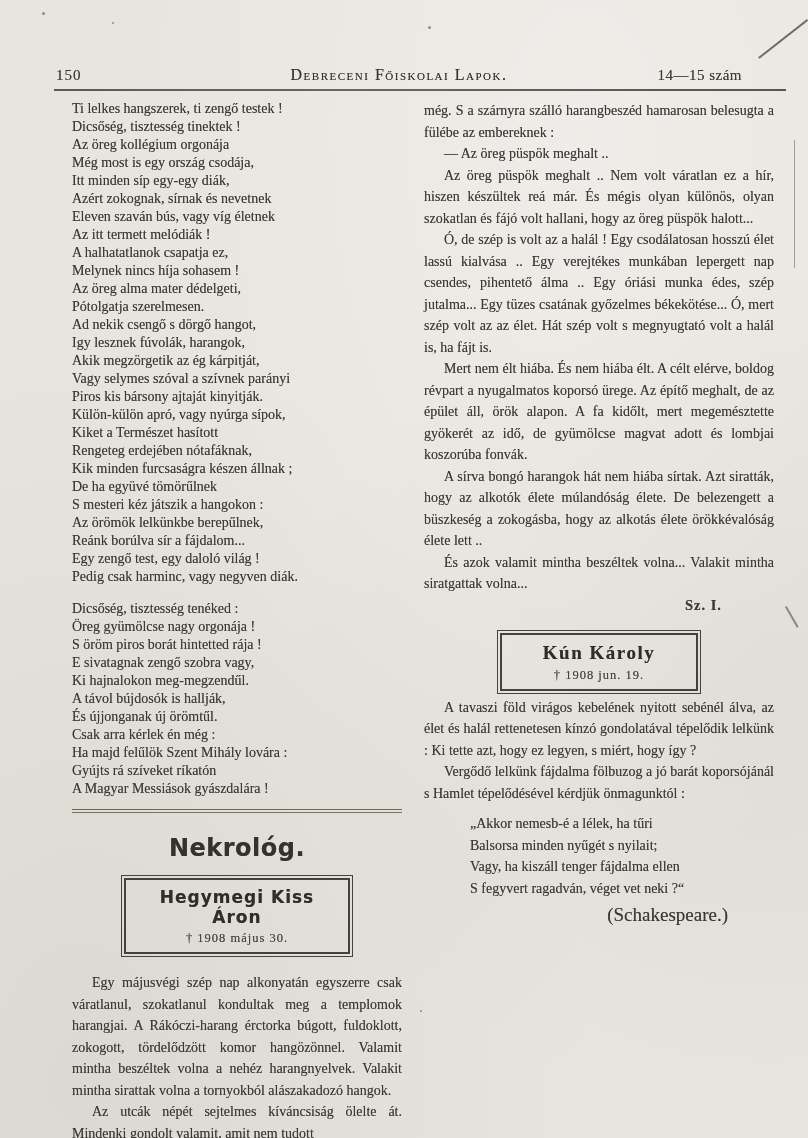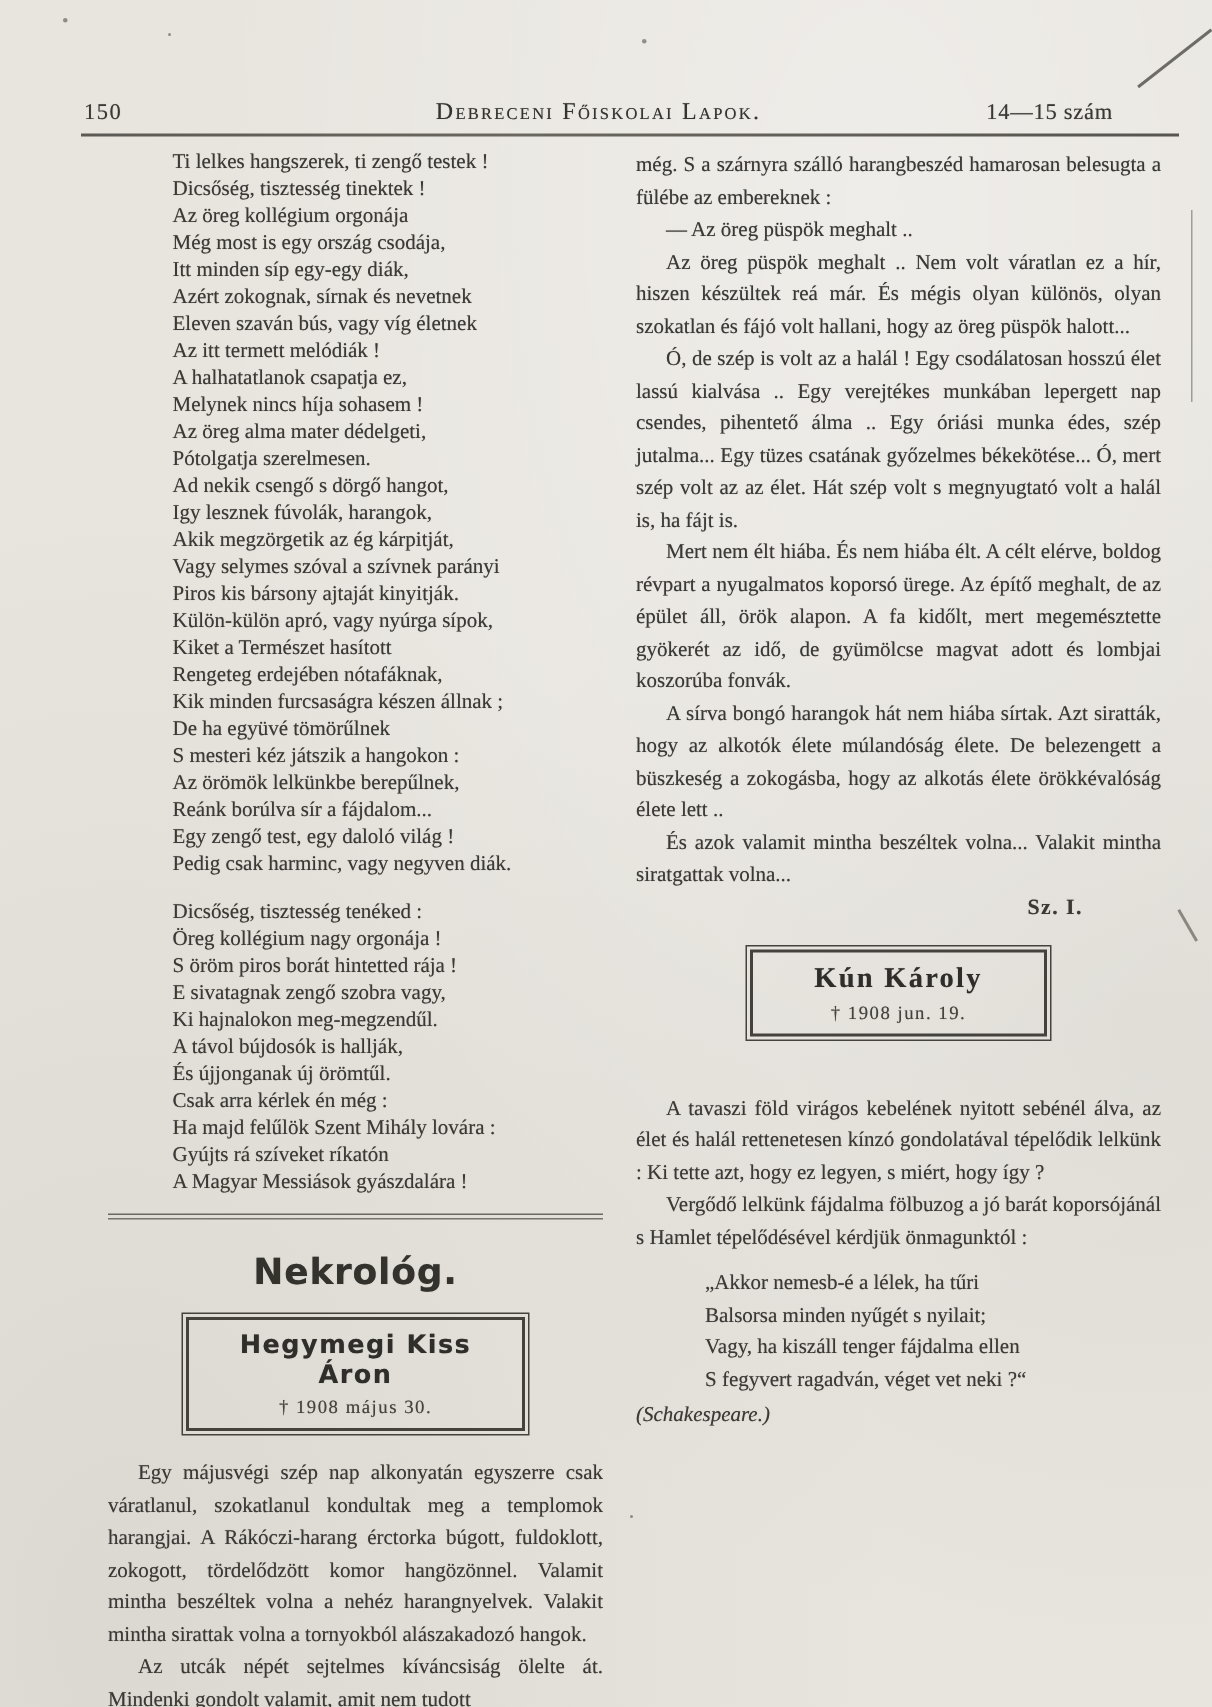--- a/index.html
+++ b/index.html
@@ -41,21 +41,21 @@
   }
   
   .columns{
     display:grid;
     grid-template-columns:330px 1fr;
     column-gap:22px;
     padding:9px 34px 0 72px;
   }
   
   .poem{font-size:14px;line-height:18px;}
-  .poem-line{white-space:nowrap;margin-left:43px;}
+  .poem-line{white-space:nowrap;}
   .stanza2{margin-top:14px;}
   .double-rule{
     margin-top:11px;
     height:2px;
     border-top:1px solid #6b685f;
     border-bottom:1px solid #76736a;
   }
   
   .nekrolog{
     margin:21px 0 13px;
@@ -78,21 +78,21 @@
     padding:7px 6px 6px;
   }
   .box-hegymegi{width:226px;}
   .box-hegymegi .obit-name{
     font-family:"DejaVu Sans",sans-serif;
     font-weight:bold;
     font-size:17px;
     letter-spacing:1px;
     color:#302e2a;
   }
-  .box-kun{width:198px;margin:16px auto 35px;}
+  .box-kun{width:198px;margin:16px auto 3px;}
   .box-kun .obit-name{
     font-family:"Liberation Serif",serif;
     font-weight:bold;
     font-size:19px;
     letter-spacing:1.5px;
     color:#2f2d29;
   }
   .obit-date{
     margin-top:4px;
     font-size:12.5px;
@@ -115,23 +115,22 @@
   }
   
   .quote{
     margin:9px 0 0 46px;
     font-size:14px;
     line-height:21.5px;
   }
   .attribution{
     margin-top:5px;
     padding-right:46px;
-    text-align:left;
-    font-style:italic;
-    font-size:14px;
+    text-align:right;
+    font-size:19px;
   }
   
   .artifact{position:absolute;pointer-events:none;}
   .artifact-diag-tr{
     top:38px;right:-6px;width:62px;height:1.5px;
     background:#6e6c66;transform:rotate(-38deg);
   }
   .artifact-crease{
     top:140px;right:13px;width:1px;height:128px;
     background:rgba(84,81,74,0.5);
@@ -193,21 +192,21 @@
           <div class="poem-line">Kik minden furcsaságra készen állnak ;</div>
           <div class="poem-line">De ha együvé tömörűlnek</div>
           <div class="poem-line">S mesteri kéz játszik a hangokon :</div>
           <div class="poem-line">Az örömök lelkünkbe berepűlnek,</div>
           <div class="poem-line">Reánk borúlva sír a fájdalom...</div>
           <div class="poem-line">Egy zengő test, egy daloló világ !</div>
           <div class="poem-line">Pedig csak harminc, vagy negyven diák.</div>
         </div>
       <div class="poem stanza2">
           <div class="poem-line">Dicsőség, tisztesség tenéked :</div>
-          <div class="poem-line">Öreg kollégium nagy orgonája !</div>
+          <div class="poem-line">Öreg gyümölcse nagy orgonája !</div>
           <div class="poem-line">S öröm piros borát hintetted rája !</div>
           <div class="poem-line">E sivatagnak zengő szobra vagy,</div>
           <div class="poem-line">Ki hajnalokon meg-megzendűl.</div>
           <div class="poem-line">A távol bújdosók is hallják,</div>
           <div class="poem-line">És újjonganak új örömtűl.</div>
           <div class="poem-line">Csak arra kérlek én még :</div>
           <div class="poem-line">Ha majd felűlök Szent Mihály lovára :</div>
           <div class="poem-line">Gyújts rá szíveket ríkatón</div>
           <div class="poem-line">A Magyar Messiások gyászdalára !</div>
         </div>

